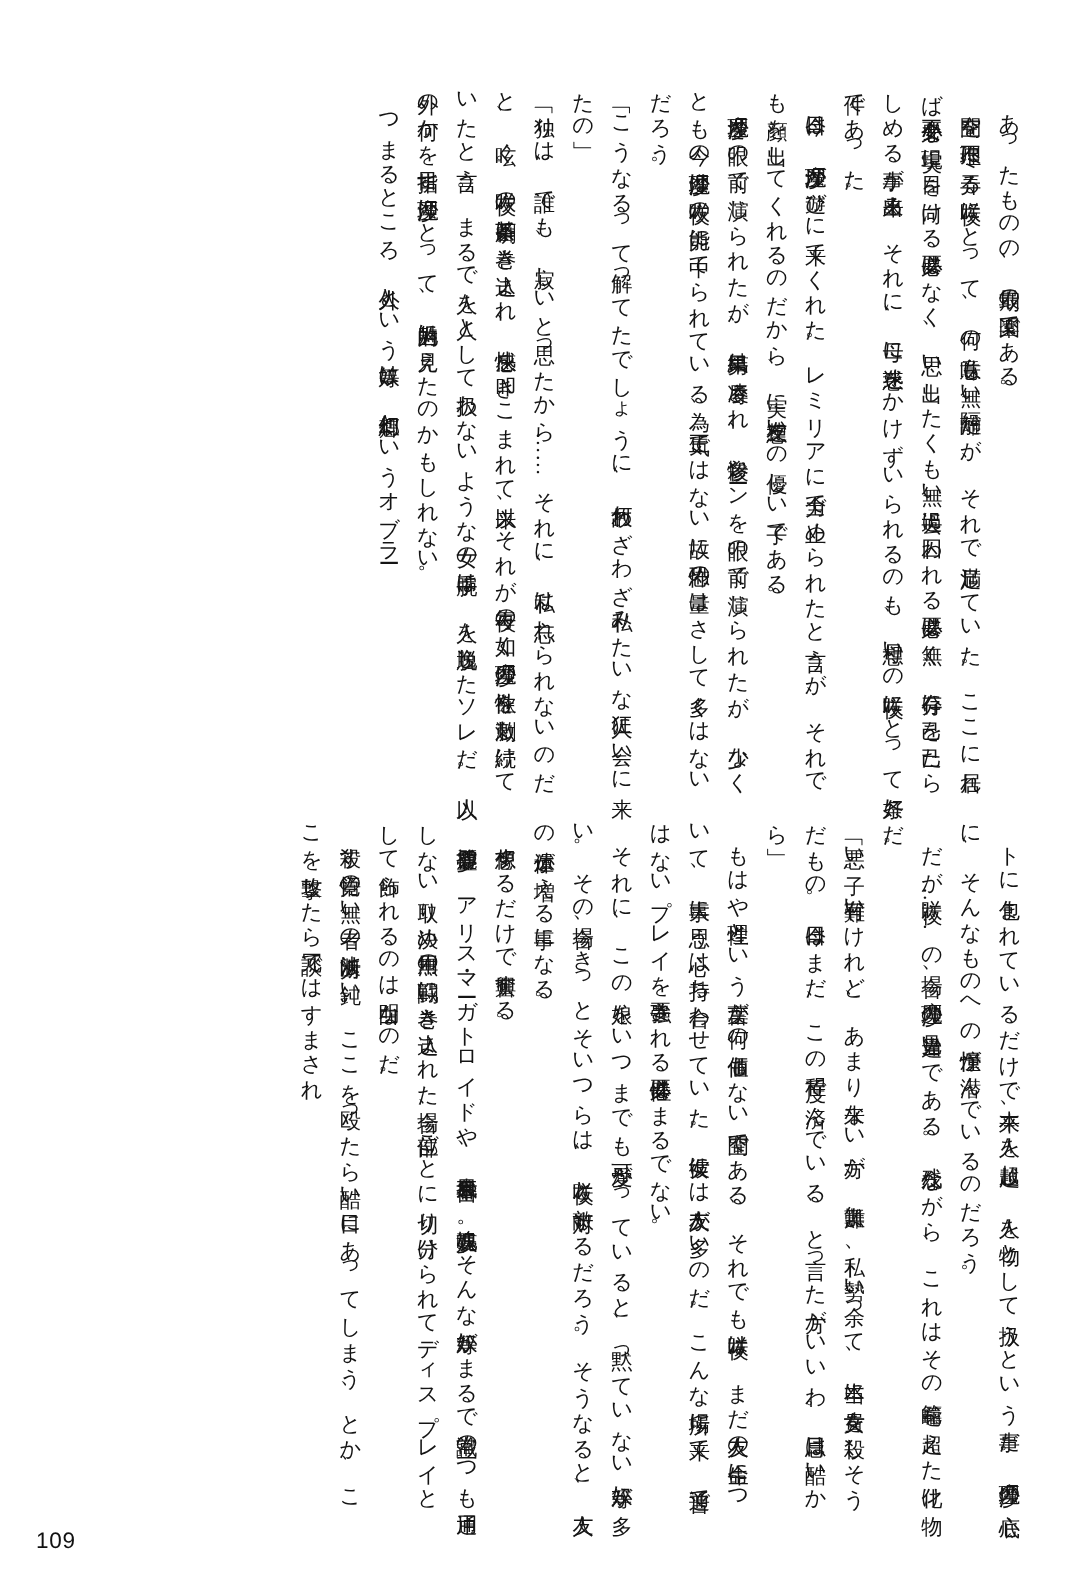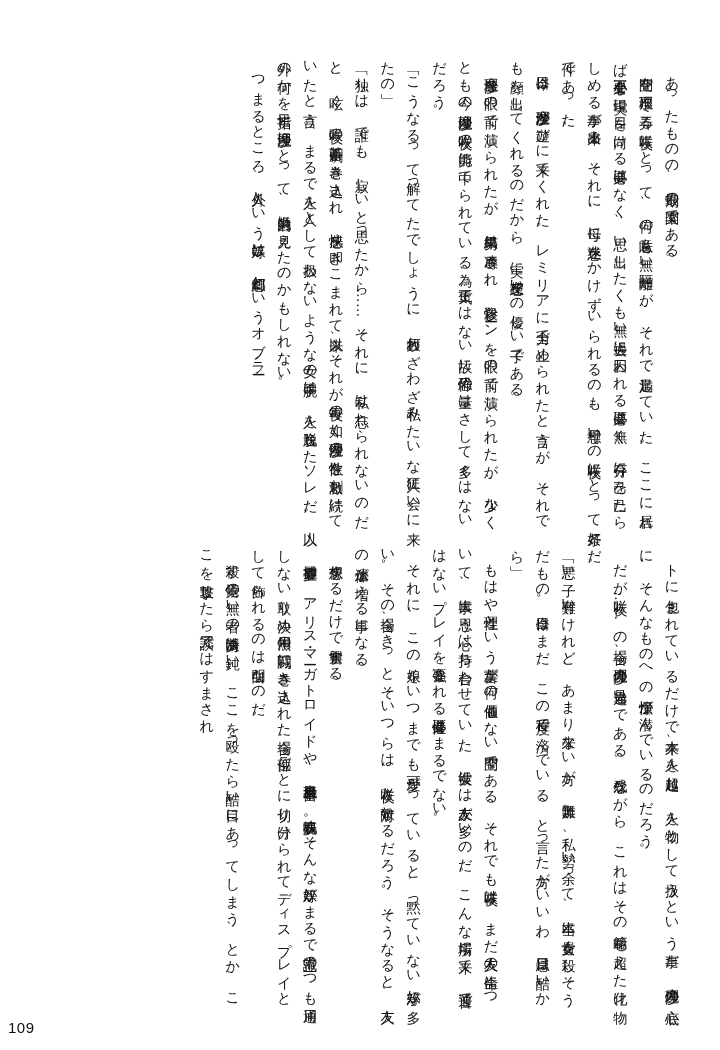--- a/index.html
+++ b/index.html
@@ -45,21 +45,21 @@
     right: 36px;
     height: 460px;
     max-height: 460px;
   }
   .vpara {
     display: block;
     text-indent: 1em;
   }
   .page-number {
     position: absolute;
-    left: 8px;
+    left: 24px;
     bottom: 14px;
     font-size: 15px;
     font-family: "Liberation Sans", sans-serif;
     color: #111111;
     letter-spacing: 0.5px;
     text-align: center;
   }
 </style>
 </head>
 <body>

